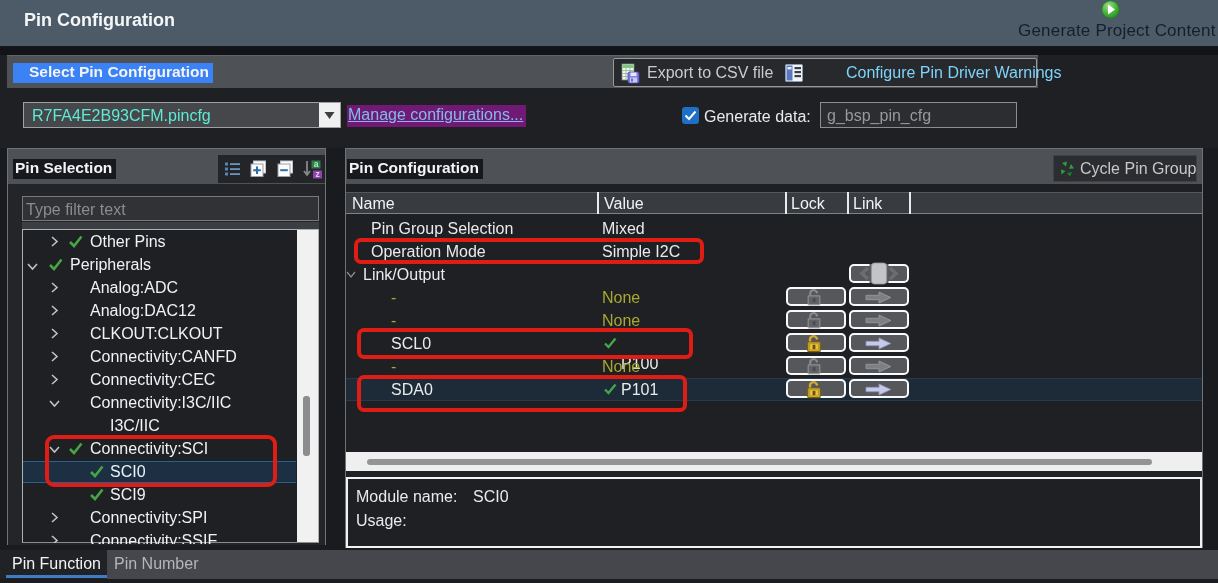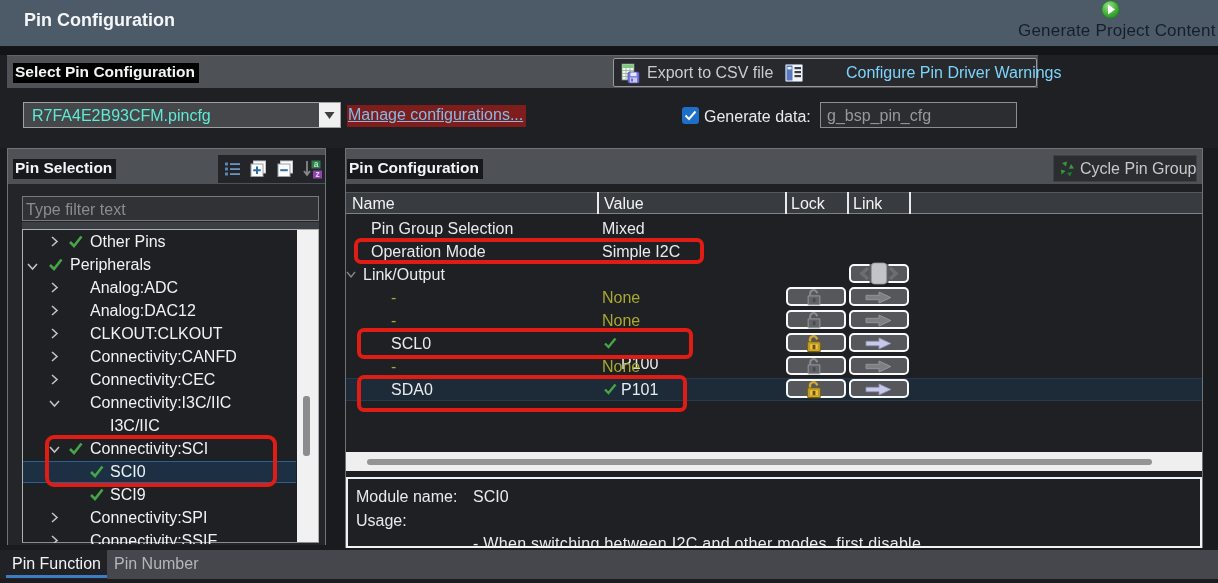--- a/index.html
+++ b/index.html
@@ -22,21 +22,21 @@
       </radialGradient>
     </defs>
   <circle cx="9.5" cy="9.5" r="8.7" fill="url(#pg)" stroke="#2a7a2a" stroke-width="0.8"></circle>
   <path d="M7 4.5 L14 9.5 L7 14.5 Z" fill="#ffffff"></path>
 </svg>
 <div class="txt" style="left:1018px;top:22px;color:#141f2b;font-size:17px;letter-spacing:0.2px">Generate Project Content</div>
 
 <div class="abs" style="left:0;top:47px;width:1218px;height:101px;background:#1e2023"></div>
 <div class="abs" style="left:0;top:47px;width:1218px;height:8px;background:#121417"></div>
 <div class="abs" style="left:7px;top:55px;width:1031px;height:33px;background:#4e5256;border-top:1px solid #606468"></div>
-<div class="txt" style="left:13px;top:63px;font-size:15.5px;font-weight:bold;background:#000000;padding:1px 4px 3px 2px;color:#f2f4f6">Select Pin Configuration</div>
+<div class="txt" style="left:13px;top:63px;font-size:15.5px;font-weight:bold;background:#3b82f6;padding:1px 4px 3px 16px;color:#f2f4f6">Select Pin Configuration</div>
 
 <div class="abs" style="left:613px;top:58px;width:424px;height:29px;background:#28292c;border:1px solid #97999b;border-radius:2px"></div>
 
 <svg class="abs" style="left:620px;top:63px" width="21" height="21" viewBox="0 0 21 21">
   <rect x="2" y="1" width="12" height="16" fill="#f4f6f4" stroke="#6a8a6a" stroke-width="0.8"></rect>
   <rect x="2.6" y="1.6" width="10.8" height="3.4" fill="#7cc87c"></rect>
   <line x1="2.5" y1="7.5" x2="13.5" y2="7.5" stroke="#9ab89a" stroke-width="0.9"></line>
   <line x1="2.5" y1="10.5" x2="13.5" y2="10.5" stroke="#9ab89a" stroke-width="0.9"></line>
   <line x1="2.5" y1="13.5" x2="13.5" y2="13.5" stroke="#9ab89a" stroke-width="0.9"></line>
   <line x1="6" y1="5" x2="6" y2="16.5" stroke="#9ab89a" stroke-width="0.9"></line>
@@ -57,21 +57,21 @@
   <rect x="10.5" y="12" width="6.5" height="2.2" fill="#3a4049"></rect>
 </svg>
 <div class="txt" style="left:846px;top:65px;color:#7dd3fc">Configure Pin Driver Warnings</div>
 
 <div class="abs" style="left:23px;top:102px;width:318px;height:26px;background:#45474a;border:1px solid #9ea0a2"></div>
 <div class="txt" style="left:32px;top:108px;font-size:16px;color:#5eead4">R7FA4E2B93CFM.pincfg</div>
 <div class="abs" style="left:319px;top:103px;width:21px;height:24px;background:#f0f0f0"></div>
 <svg class="abs" style="left:319px;top:103px" width="21" height="24" viewBox="0 0 21 24">
     <path d="M5.5 9 L15.5 9 L10.5 16 Z" fill="#3c4043"></path>
   </svg>
-<div class="txt" style="left:347px;top:105px;font-size:16px;color:#81bbe8;background:#7f1d1d;padding:2px 3px 4px 1px;text-decoration:underline">Manage configurations...</div>
+<div class="txt" style="left:347px;top:105px;font-size:16px;color:#81bbe8;background:#701a75;padding:2px 3px 4px 1px;text-decoration:underline">Manage configurations...</div>
 
 <div class="abs" style="left:682px;top:107px;width:17px;height:17px;background:#1d6fc8;border-radius:3px"></div>
 <svg class="abs" style="left:682px;top:107px" width="17" height="17" viewBox="0 0 17 17">
     <path d="M3.5 8.5 L7 12 L13.5 4.5" fill="none" stroke="#ffffff" stroke-width="2"></path>
   </svg>
 <div class="txt" style="left:704px;top:109px;font-size:16px">Generate data:</div>
 <div class="abs" style="left:820px;top:102px;width:197px;height:26px;background:#2b2d30;border:1px solid #8b8d8f"></div>
 <div class="txt" style="left:827px;top:108px;font-size:16px;color:#97999c">g_bsp_pin_cfg</div>
 
 <div class="abs" style="left:7px;top:148px;width:319px;height:397px;background:#232528;border:1px solid #6f7377;border-bottom:none"></div>
@@ -303,19 +303,18 @@
     <path d="M1 4.3 H14 V1 L25.8 6.5 L14 12 V8.7 H1 Z" fill="#c7c9e9" stroke="#9294ba" stroke-width="0.9"></path>
   </svg>
 
 <div class="abs" style="left:346px;top:452px;width:856px;height:19px;background:#efefef"></div>
 <div class="abs" style="left:367px;top:459px;width:785px;height:6px;background:#949494;border-radius:3px"></div>
 
 <div class="abs" style="left:346px;top:477px;width:856px;height:71px;background:#1e2023;border:2px solid #f0f2f4;overflow:hidden">
 <div class="txt" style="left:8px;top:10px">Module name:</div>
 <div class="txt" style="left:125px;top:10px">SCI0</div>
 <div class="txt" style="left:8px;top:34px">Usage:</div>
-<div class="txt" style="left:125px;top:57px;letter-spacing:0.3px">- When switching between I2C and other modes, first disable.</div>
 </div>
 
 <div class="abs" style="left:354px;top:238px;width:350px;height:26px;border:4px solid #df1d14;border-radius:7px"></div>
 <div class="abs" style="left:357px;top:328px;width:336px;height:31px;border:4px solid #df1d14;border-radius:7px"></div>
 <div class="abs" style="left:357px;top:375px;width:330px;height:37px;border:4px solid #df1d14;border-radius:7px"></div>
 <div class="abs" style="left:45px;top:435px;width:232px;height:52px;border:4px solid #df1d14;border-radius:9px"></div>
 
 </body></html>

